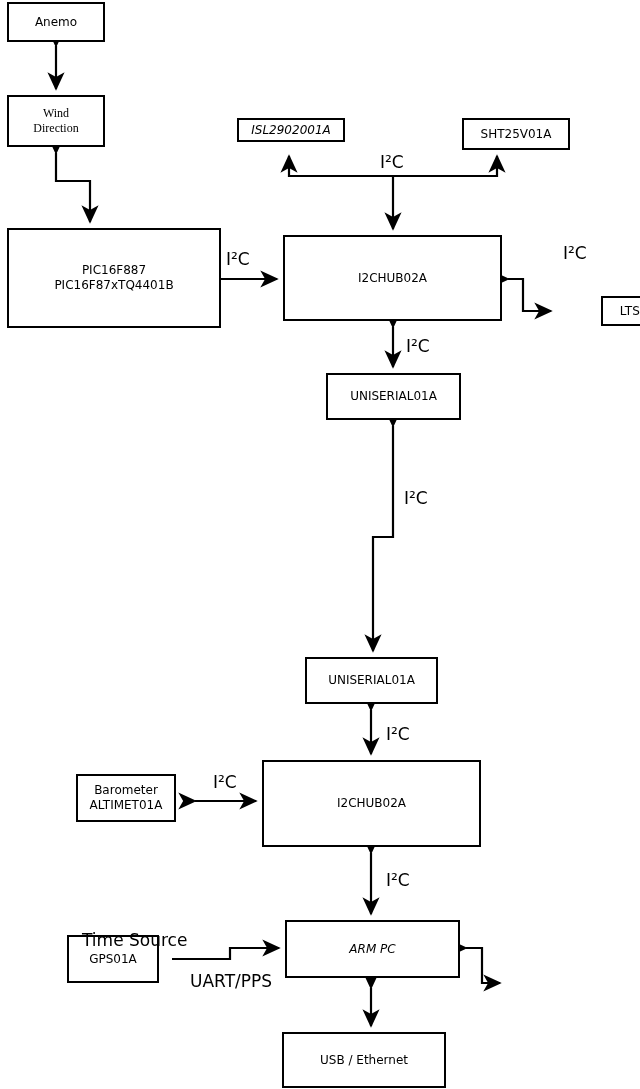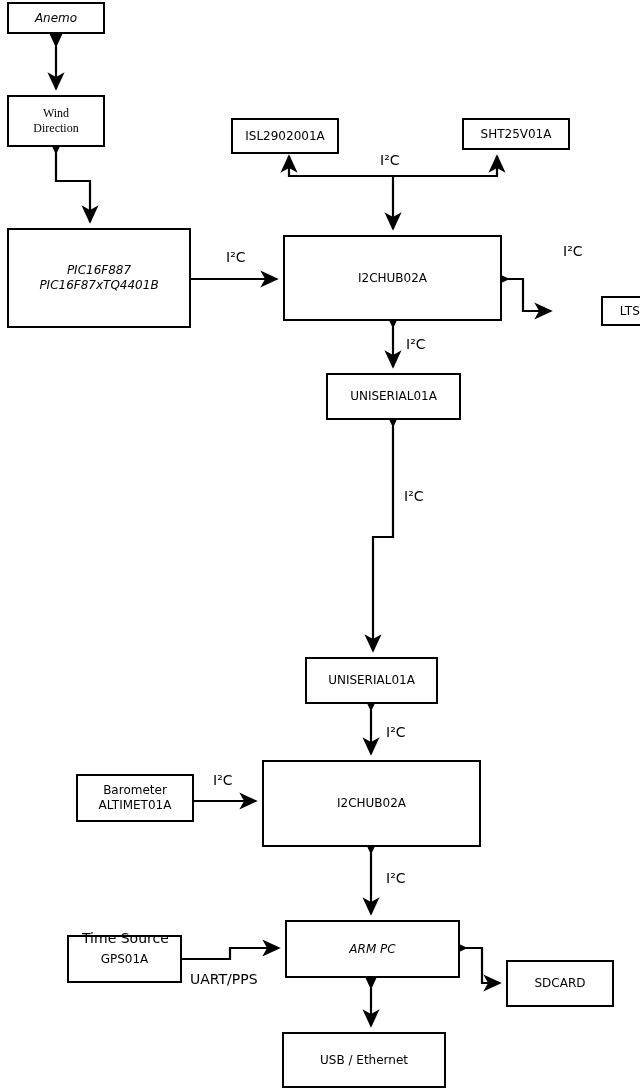--- a/index.html
+++ b/index.html
@@ -2,21 +2,21 @@
 <html><head>
 <meta charset="utf-8">
 <style>
   html,body{margin:0;padding:0;background:#ffffff;}
   #stage{position:relative;width:640px;height:1089px;background:#ffffff;
          font-family:"DejaVu Sans","Liberation Sans",sans-serif;overflow:hidden;}
   .node{position:absolute;box-sizing:border-box;border:2px solid #000;background:#fff;
         display:flex;align-items:center;justify-content:center;text-align:center;
         font-size:12px;color:#000;line-height:1.25;z-index:3;}
   .node span{display:block;white-space:pre-line;}
-  .lbl{position:absolute;font-size:14px;color:#000;white-space:nowrap;z-index:4;}
+  .lbl{position:absolute;font-size:17px;color:#000;white-space:nowrap;z-index:4;}
   svg.wires{position:absolute;left:0;top:0;width:640px;height:1089px;z-index:1;}
 </style>
 </head>
 <body>
 
 <div id="stage">
 
   <svg class="wires" viewBox="0 0 640 1089" xmlns="http://www.w3.org/2000/svg">
     <defs>
       <marker id="ah" markerWidth="9" markerHeight="9" refX="7.6" refY="4.5" orient="auto" markerUnits="strokeWidth">
@@ -48,35 +48,35 @@
       <line x1="371" y1="853" x2="371" y2="914" marker-start="url(#ah)" marker-end="url(#ah)"></line>
 
       <path d="M172,959 L230,959 L230,948 L279,948" marker-end="url(#ah)"></path>
 
       <path d="M466,948 L482,948 L482,983 L500,983" marker-start="url(#ah)" marker-end="url(#ah)"></path>
 
       <line x1="371" y1="988" x2="371" y2="1026" marker-start="url(#ah)" marker-end="url(#ah)"></line>
     </g>
   </svg>
 
-  <div class="node" style="left:7px;top:2px;width:98px;height:32px;font-style:italic;">
+  <div class="node" style="left:7px;top:2px;width:98px;height:40px;">
     <span>Anemo</span>
   </div>
 
   <div class="node" style="left:7px;top:95px;width:98px;height:52px;font-family:Liberation Serif, serif;">
     <span>Wind
 Direction</span>
   </div>
 
-  <div class="node" style="left:7px;top:228px;width:184px;height:100px;font-style:italic;">
+  <div class="node" style="left:7px;top:228px;width:214px;height:100px;">
     <span>PIC16F887
 PIC16F87xTQ4401B</span>
   </div>
 
-  <div class="node" style="left:231px;top:118px;width:108px;height:36px;">
+  <div class="node" style="left:237px;top:118px;width:108px;height:24px;font-style:italic;">
     <span>ISL2902001A</span>
   </div>
 
   <div class="node" style="left:462px;top:118px;width:108px;height:32px;">
     <span>SHT25V01A</span>
   </div>
 
   <div class="node" style="left:283px;top:235px;width:219px;height:86px;">
     <span>I2CHUB02A</span>
   </div>
@@ -86,40 +86,37 @@
   </div>
 
   <div class="node" style="left:326px;top:373px;width:135px;height:47px;">
     <span>UNISERIAL01A</span>
   </div>
 
   <div class="node" style="left:305px;top:657px;width:133px;height:47px;">
     <span>UNISERIAL01A</span>
   </div>
 
-  <div class="node" style="left:76px;top:774px;width:118px;height:48px;">
+  <div class="node" style="left:76px;top:774px;width:100px;height:48px;">
     <span>Barometer
 ALTIMET01A</span>
   </div>
 
   <div class="node" style="left:262px;top:760px;width:219px;height:87px;">
     <span>I2CHUB02A</span>
   </div>
 
-  <div class="node" style="left:67px;top:935px;width:115px;height:48px;">
+  <div class="node" style="left:67px;top:935px;width:92px;height:48px;">
     <span>GPS01A</span>
   </div>
 
   <div class="node" style="left:285px;top:920px;width:175px;height:58px;font-style:italic;">
     <span>ARM PC</span>
   </div>
 
-  <div class="node" style="left:506px;top:960px;width:108px;height:47px;">
-    <span>SDCARD</span>
-  </div>
 
   <div class="node" style="left:282px;top:1032px;width:164px;height:56px;">
     <span>USB / Ethernet</span>
   </div>
 
   <div class="lbl" style="left:380px;top:152px;">I²C</div>
 
   <div class="lbl" style="left:226px;top:249px;">I²C</div>
 
   <div class="lbl" style="left:563px;top:243px;">I²C</div>

